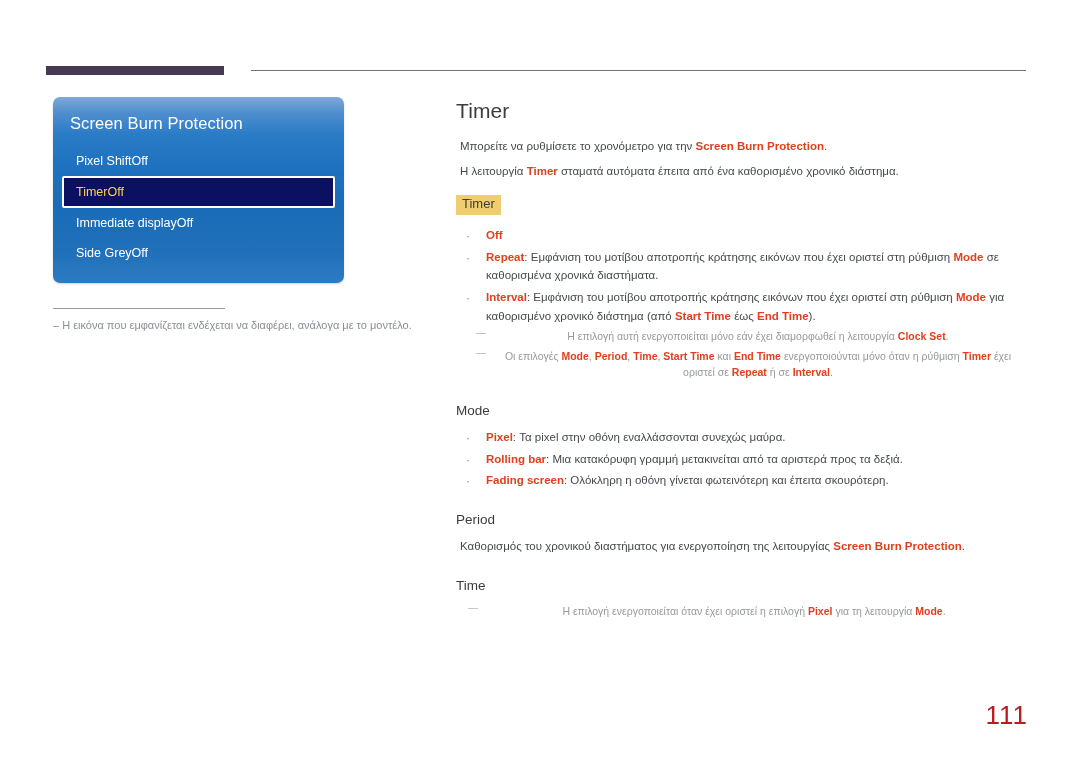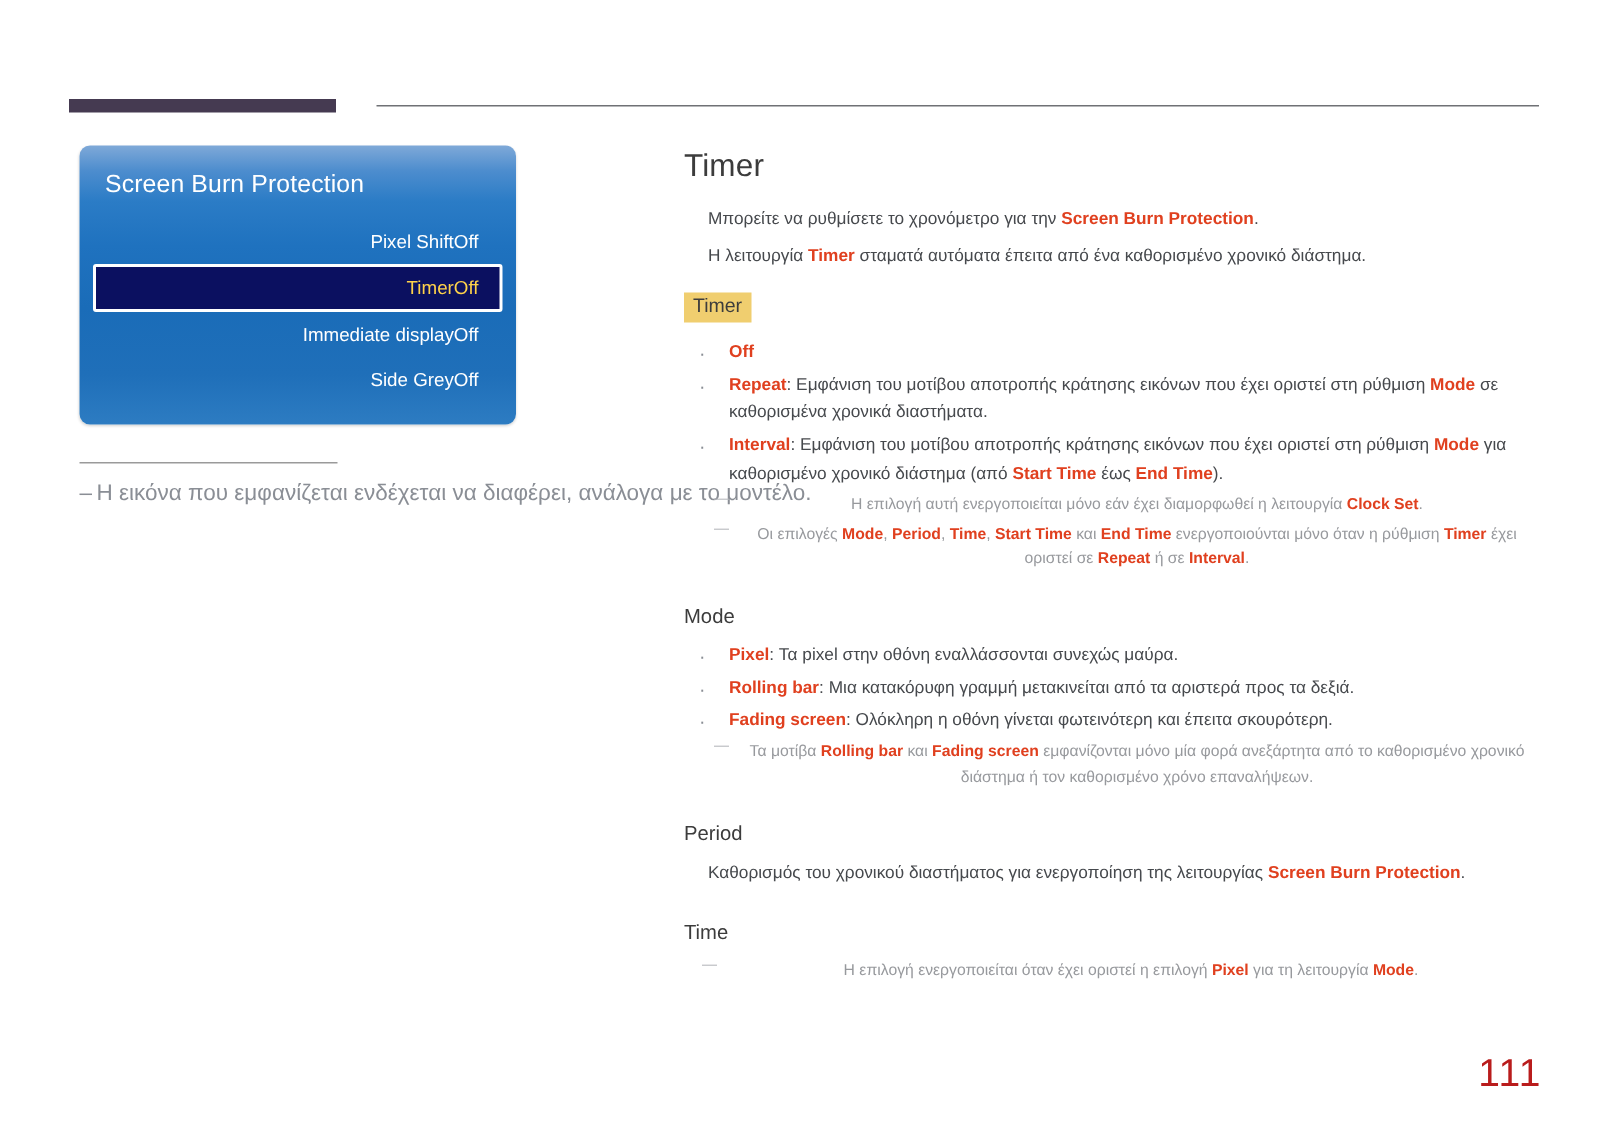--- a/index.html
+++ b/index.html
@@ -73,21 +73,21 @@
     position: absolute;
     left: 9px;
     top: 49px;
     right: 9px;
   }
   .osd-row {
     position: relative;
     height: 30px;
     display: flex;
     align-items: center;
-    justify-content: flex-end;
+    justify-content: flex-start;
     padding: 0 16px 0 14px;
     box-sizing: border-box;
     font-size: 12.5px;
     color: #ffffff;
     margin-bottom: 0px;
   }
   .osd-row .osd-label { white-space: nowrap; }
   .osd-row .osd-value { white-space: nowrap; }
   .osd-row.selected {
     background: #0b1060;
@@ -106,21 +106,21 @@
     top: 308px;
     width: 350px;
   }
   .left-note .note-rule {
     width: 172px;
     height: 1px;
     background: #9a9a9a;
     margin-bottom: 9px;
   }
   .left-note .note-text {
-    font-size: 15px;
+    font-size: 11px;
     color: #8a8e95;
     line-height: 1.4;
     white-space: nowrap;
   }
   .left-note .note-dash {
     color: #8a8e95;
     margin-right: 3px;
   }
 
   
@@ -139,21 +139,21 @@
     letter-spacing: 0.1px;
   }
   h2.section-title {
     margin: 22px 0 10px 0;
     font-size: 13.5px;
     font-weight: normal;
     color: #3c3c3c;
   }
 
   p.body {
-    margin: 0 0 6px 16px;
+    margin: 0 0 6px 4px;
     font-size: 11.5px;
     line-height: 1.62;
     color: #46494d;
   }
 
   .hl-box {
     display: inline-block;
     background: #f0ce6f;
     color: #3c3c3c;
     font-size: 13px;
@@ -281,21 +281,20 @@
 
   
   <h2 class="section-title">Mode</h2>
 
   <ul class="bullets">
     <li><span class="accent">Pixel</span><span>: Τα pixel στην οθόνη εναλλάσσονται συνεχώς μαύρα.</span></li>
     <li><span class="accent">Rolling bar</span><span>: Μια κατακόρυφη γραμμή μετακινείται από τα αριστερά προς τα δεξιά.</span></li>
     <li><span class="accent">Fading screen</span><span>: Ολόκληρη η οθόνη γίνεται φωτεινότερη και έπειτα σκουρότερη.</span></li>
   </ul>
 
-  <div class="subnote indent-deep"><span>Τα μοτίβα </span><span class="sub-accent">Rolling bar</span><span> και </span><span class="sub-accent">Fading screen</span><span> εμφανίζονται μόνο μία φορά ανεξάρτητα από το καθορισμένο χρονικό διάστημα ή τον καθορισμένο χρόνο επαναλήψεων.</span></div>
 
   
   <h2 class="section-title">Period</h2>
   <p class="body"><span>Καθορισμός του χρονικού διαστήματος για ενεργοποίηση της λειτουργίας </span><span class="accent">Screen Burn Protection</span><span>.</span></p>
 
 
   
   <h2 class="section-title">Time</h2>
 
   <div class="subnote"><span>Η επιλογή ενεργοποιείται όταν έχει οριστεί η επιλογή </span><span class="sub-accent">Pixel</span><span> για τη λειτουργία </span><span class="sub-accent">Mode</span><span>.</span></div>

